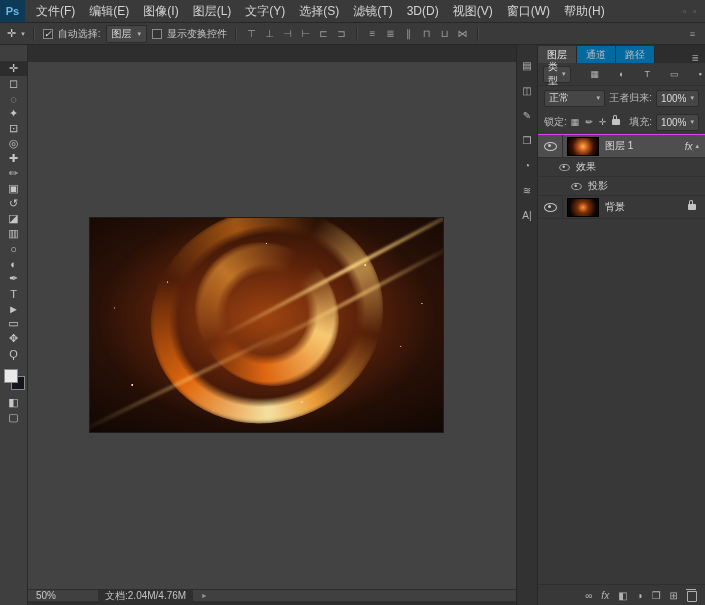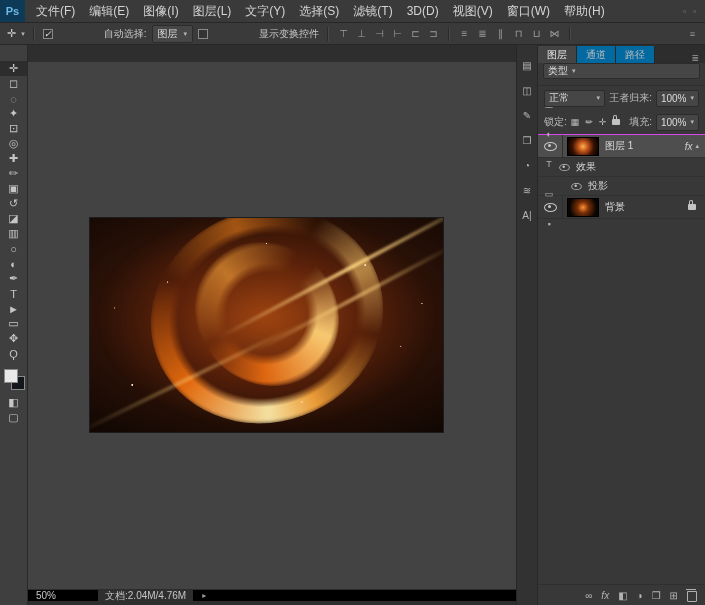--- a/index.html
+++ b/index.html
@@ -9,21 +9,21 @@
   .menubar{position:absolute;top:0;left:0;width:705px;height:23px;background:#3a3a3a;border-bottom:1px solid #272727;display:flex;align-items:center;box-sizing:border-box;}
   .pslogo{width:25px;height:22px;background:#0c3a57;color:#6cb8e8;font-weight:bold;font-size:11px;display:flex;align-items:center;justify-content:center;margin-right:4px;}
   .menuitem{padding:0 7px;font-size:12px;color:#d4d4d4;cursor:default;}
   .winctrl{margin-left:auto;display:flex;gap:7px;padding-right:9px;color:#8f8f8f;font-size:8px;}
 
   
   .optionsbar{position:absolute;top:23px;left:0;width:705px;height:22px;background:#3a3a3a;border-bottom:1px solid #272727;display:flex;align-items:center;gap:5px;padding-left:7px;box-sizing:border-box;}
   .opticon{color:#c9c9c9;font-size:11px;}
   .vdiv{width:1px;height:14px;background:#2a2a2a;border-right:1px solid #484848;margin:0 3px;}
   .checkbox{width:10px;height:10px;border:1px solid #8a8a8a;background:#333;font-size:9px;line-height:9px;text-align:center;color:#e6e6e6;box-sizing:border-box;}
-  .optlabel{font-size:10px;color:#c6c6c6;margin-left:46px;}
+  .optlabel{font-size:10px;color:#c6c6c6;}
   .dropdown{height:16px;background:#464646;border:1px solid #2b2b2b;border-radius:2px;display:flex;align-items:center;gap:6px;padding:0 5px;font-size:10px;color:#dcdcdc;}
   .caret{font-size:7px;color:#b5b5b5;}
   .alignicon{width:13px;text-align:center;color:#9d9d9d;font-size:10px;}
 
   
   .tabbar{position:absolute;top:45px;left:28px;width:488px;height:17px;background:#2d2d2d;border-bottom:1px solid #242424;box-sizing:border-box;}
   .doctab{position:absolute;left:4px;top:0;height:17px;background:#4f4f4f;color:#e4e4e4;font-size:10px;display:flex;align-items:center;gap:9px;padding:0 8px;border-right:1px solid #242424;}
   .tabclose{color:#c0c0c0;font-size:10px;}
 
   
@@ -60,35 +60,35 @@
     radial-gradient(2px 2px at 60% 86%, rgba(255,212,152,.75) 40%, transparent 62%),
     radial-gradient(1.5px 1.5px at 35% 90%, rgba(255,192,122,.7) 40%, transparent 62%),
     radial-gradient(1px 1px at 50% 12%, rgba(255,255,225,.95) 40%, transparent 62%),
     radial-gradient(1.5px 1.5px at 7% 42%, rgba(255,172,92,.6) 40%, transparent 62%),
     radial-gradient(1.5px 1.5px at 94% 40%, rgba(255,222,162,.7) 40%, transparent 62%);}
   .arttitle{position:absolute;left:0;right:0;top:50%;transform:translateY(-55%);text-align:center;font-family:"DejaVu Sans",sans-serif;font-weight:bold;font-size:44px;letter-spacing:12px;padding-left:12px;
     background:linear-gradient(180deg,#fff3c8 0%,#ffc95e 38%,#ff8d1e 72%,#c24a00 100%);-webkit-background-clip:text;background-clip:text;color:transparent;
     filter:drop-shadow(0 0 5px rgba(255,132,20,.85)) drop-shadow(0 2px 3px rgba(0,0,0,.85));}
 
   
-  .statusbar{position:absolute;top:589px;left:28px;width:488px;height:12px;background:#000000;border-top:1px solid #2c2c2c;display:flex;align-items:center;gap:9px;padding-left:8px;box-sizing:border-box;font-size:10px;color:#c8c8c8;}
+  .statusbar{position:absolute;top:589px;left:28px;width:488px;height:12px;background:#404040;border-top:1px solid #2c2c2c;display:flex;align-items:center;gap:9px;padding-left:8px;box-sizing:border-box;font-size:10px;color:#c8c8c8;}
   .docinfo{height:12px;background:#2f2f2f;display:flex;align-items:center;padding:0 7px;font-size:10px;color:#c4c4c4;margin-left:33px;}
   .statuscaret{color:#9a9a9a;font-size:8px;}
 
   
   .iconstrip{position:absolute;top:45px;left:516px;width:21px;height:560px;background:#323232;border-left:1px solid #272727;box-sizing:border-box;display:flex;flex-direction:column;align-items:center;padding-top:12px;gap:9px;}
   .stripicon{width:20px;height:16px;display:flex;align-items:center;justify-content:center;color:#b4b4b4;font-size:10px;}
 
   
   .panels{position:absolute;top:45px;left:537px;width:168px;height:560px;background:#383838;border-left:1px solid #272727;box-sizing:border-box;}
   .paneltabs{height:18px;background:#2d2d2d;display:flex;align-items:flex-end;}
   .paneltab{height:17px;padding:0 9px;display:flex;align-items:center;font-size:10px;color:#bdbdbd;background:#0369a1;border-right:1px solid #272727;}
   .paneltab.active{background:#444;color:#ececec;}
   .panelmenuicon{margin-left:auto;color:#9e9e9e;font-size:9px;padding-right:6px;}
-  .filterrow{height:22px;display:flex;gap:20px;padding:0 5px;border-bottom:1px solid #2f2f2f;flex-direction:column;}
+  .filterrow{height:22px;display:flex;align-items:center;gap:20px;padding:0 5px;border-bottom:1px solid #2f2f2f;}
   .filtericon{width:12px;text-align:center;color:#b2b2b2;font-size:9px;}
   .toggledot{margin-left:auto;width:7px;height:7px;border-radius:50%;background:#9a9a9a;}
   .blendrow,.lockrow{height:24px;display:flex;align-items:center;gap:4px;padding:0 6px;}
   .plabel{font-size:10px;color:#bdbdbd;white-space:nowrap;}
   .valuebox{height:15px;background:#464646;border:1px solid #2b2b2b;border-radius:2px;display:flex;align-items:center;gap:4px;padding:0 4px;font-size:10px;color:#dcdcdc;}
   .lockicons{display:flex;gap:6px;align-items:center;color:#b9b9b9;font-size:9px;}
 
   .layerlist{border-top:1px solid #d946ef;}
   .layerrow{height:22px;display:flex;align-items:center;background:#383838;border-bottom:1px solid #313131;}
   .layerrow.selected{background:#4e4e4e;}

